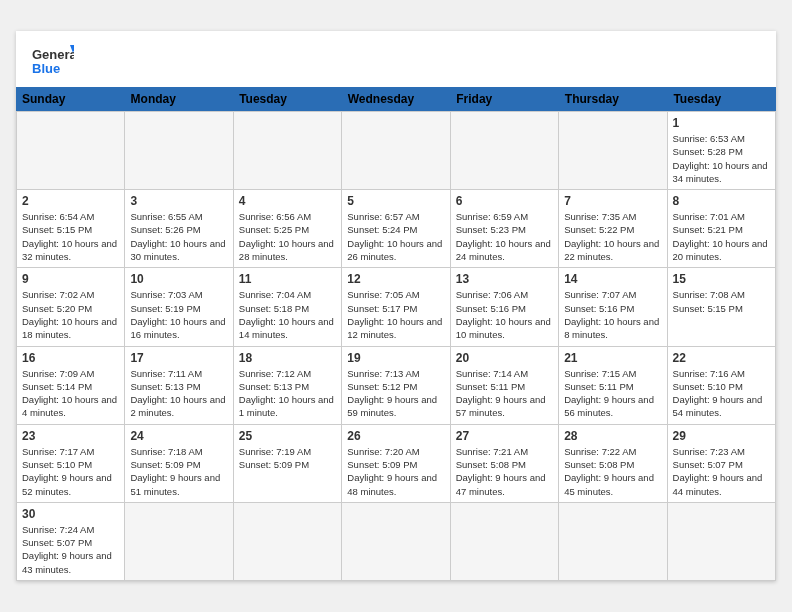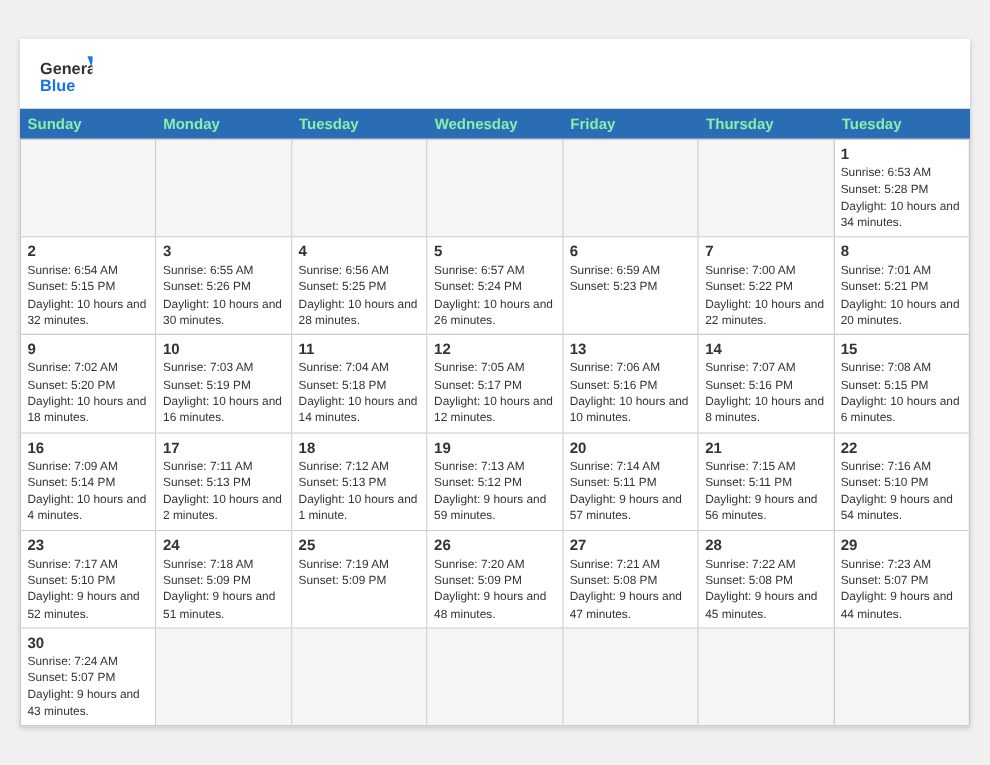--- a/index.html
+++ b/index.html
@@ -40,21 +40,21 @@
     .location {
       font-size: 13px;
       color: #555;
     }
     .day-headers {
       display: grid;
       grid-template-columns: repeat(7, 1fr);
       background: #2a6db5;
     }
     .day-header {
-      color: #86efac;
+      color: #000000;
       font-size: 12px;
       font-weight: bold;
       padding: 5px 6px;
       text-align: left;
     }
     .calendar-grid {
       display: grid;
       grid-template-columns: repeat(7, 1fr);
       border-left: 1px solid #ccc;
       border-top: 1px solid #ccc;
@@ -145,24 +145,25 @@
       <div class="cell">
         <div class="cell-date">5</div>
         <div class="cell-info">Sunrise: 6:57 AM</div>
         <div class="cell-info">Sunset: 5:24 PM</div>
         <div class="cell-info">Daylight: 10 hours and 26 minutes.</div>
       </div>
       <div class="cell">
         <div class="cell-date">6</div>
         <div class="cell-info">Sunrise: 6:59 AM</div>
         <div class="cell-info">Sunset: 5:23 PM</div>
+        <div class="cell-info">Daylight: 10 hours and 24 minutes.</div>
       </div>
       <div class="cell">
         <div class="cell-date">7</div>
-        <div class="cell-info">Sunrise: 7:00 AM</div>
+        <div class="cell-info">Sunrise: 7:35 AM</div>
         <div class="cell-info">Sunset: 5:22 PM</div>
         <div class="cell-info">Daylight: 10 hours and 22 minutes.</div>
       </div>
       <div class="cell">
         <div class="cell-date">8</div>
         <div class="cell-info">Sunrise: 7:01 AM</div>
         <div class="cell-info">Sunset: 5:21 PM</div>
         <div class="cell-info">Daylight: 10 hours and 20 minutes.</div>
       </div>
       <div class="cell">
@@ -198,21 +199,20 @@
       <div class="cell">
         <div class="cell-date">14</div>
         <div class="cell-info">Sunrise: 7:07 AM</div>
         <div class="cell-info">Sunset: 5:16 PM</div>
         <div class="cell-info">Daylight: 10 hours and 8 minutes.</div>
       </div>
       <div class="cell">
         <div class="cell-date">15</div>
         <div class="cell-info">Sunrise: 7:08 AM</div>
         <div class="cell-info">Sunset: 5:15 PM</div>
-        <div class="cell-info">Daylight: 10 hours and 6 minutes.</div>
       </div>
       <div class="cell">
         <div class="cell-date">16</div>
         <div class="cell-info">Sunrise: 7:09 AM</div>
         <div class="cell-info">Sunset: 5:14 PM</div>
         <div class="cell-info">Daylight: 10 hours and 4 minutes.</div>
       </div>
       <div class="cell">
         <div class="cell-date">17</div>
         <div class="cell-info">Sunrise: 7:11 AM</div>

